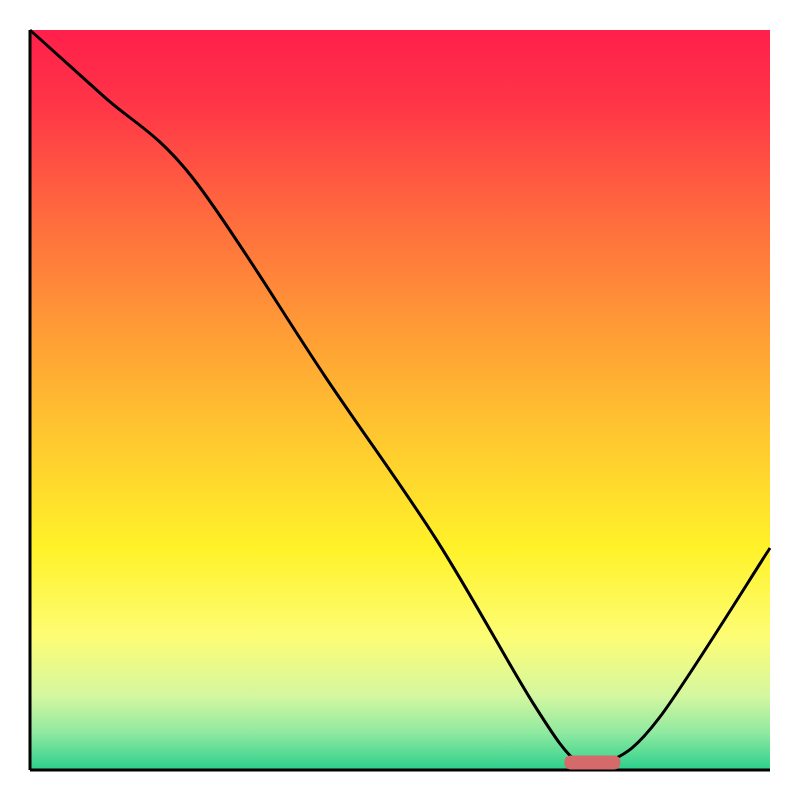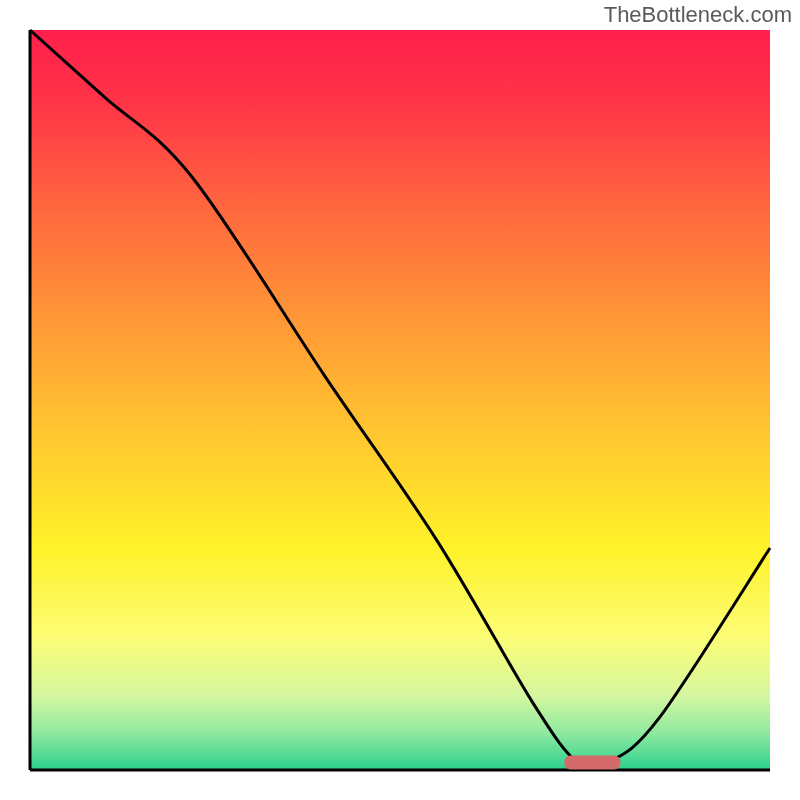--- a/index.html
+++ b/index.html
@@ -23,21 +23,20 @@
     top: 0;
     left: 0;
     width: 800px;
     height: 800px;
   }
 </style>
 </head>
 <body>
 
 <div class="container">
-  <div class="attribution">TheBottleneck.com</div>
   <svg class="plot" viewBox="0 0 800 800">
     <defs>
       <linearGradient id="bg-grad" x1="0" y1="0" x2="0" y2="1">
           <stop offset="0%" stop-color="#ff1f4b"></stop>
           <stop offset="10%" stop-color="#ff3547"></stop>
           <stop offset="25%" stop-color="#ff6a3e"></stop>
           <stop offset="40%" stop-color="#ff9a36"></stop>
           <stop offset="55.00000000000001%" stop-color="#ffc82f"></stop>
           <stop offset="70%" stop-color="#fff229"></stop>
           <stop offset="82%" stop-color="#fdfd75"></stop>

